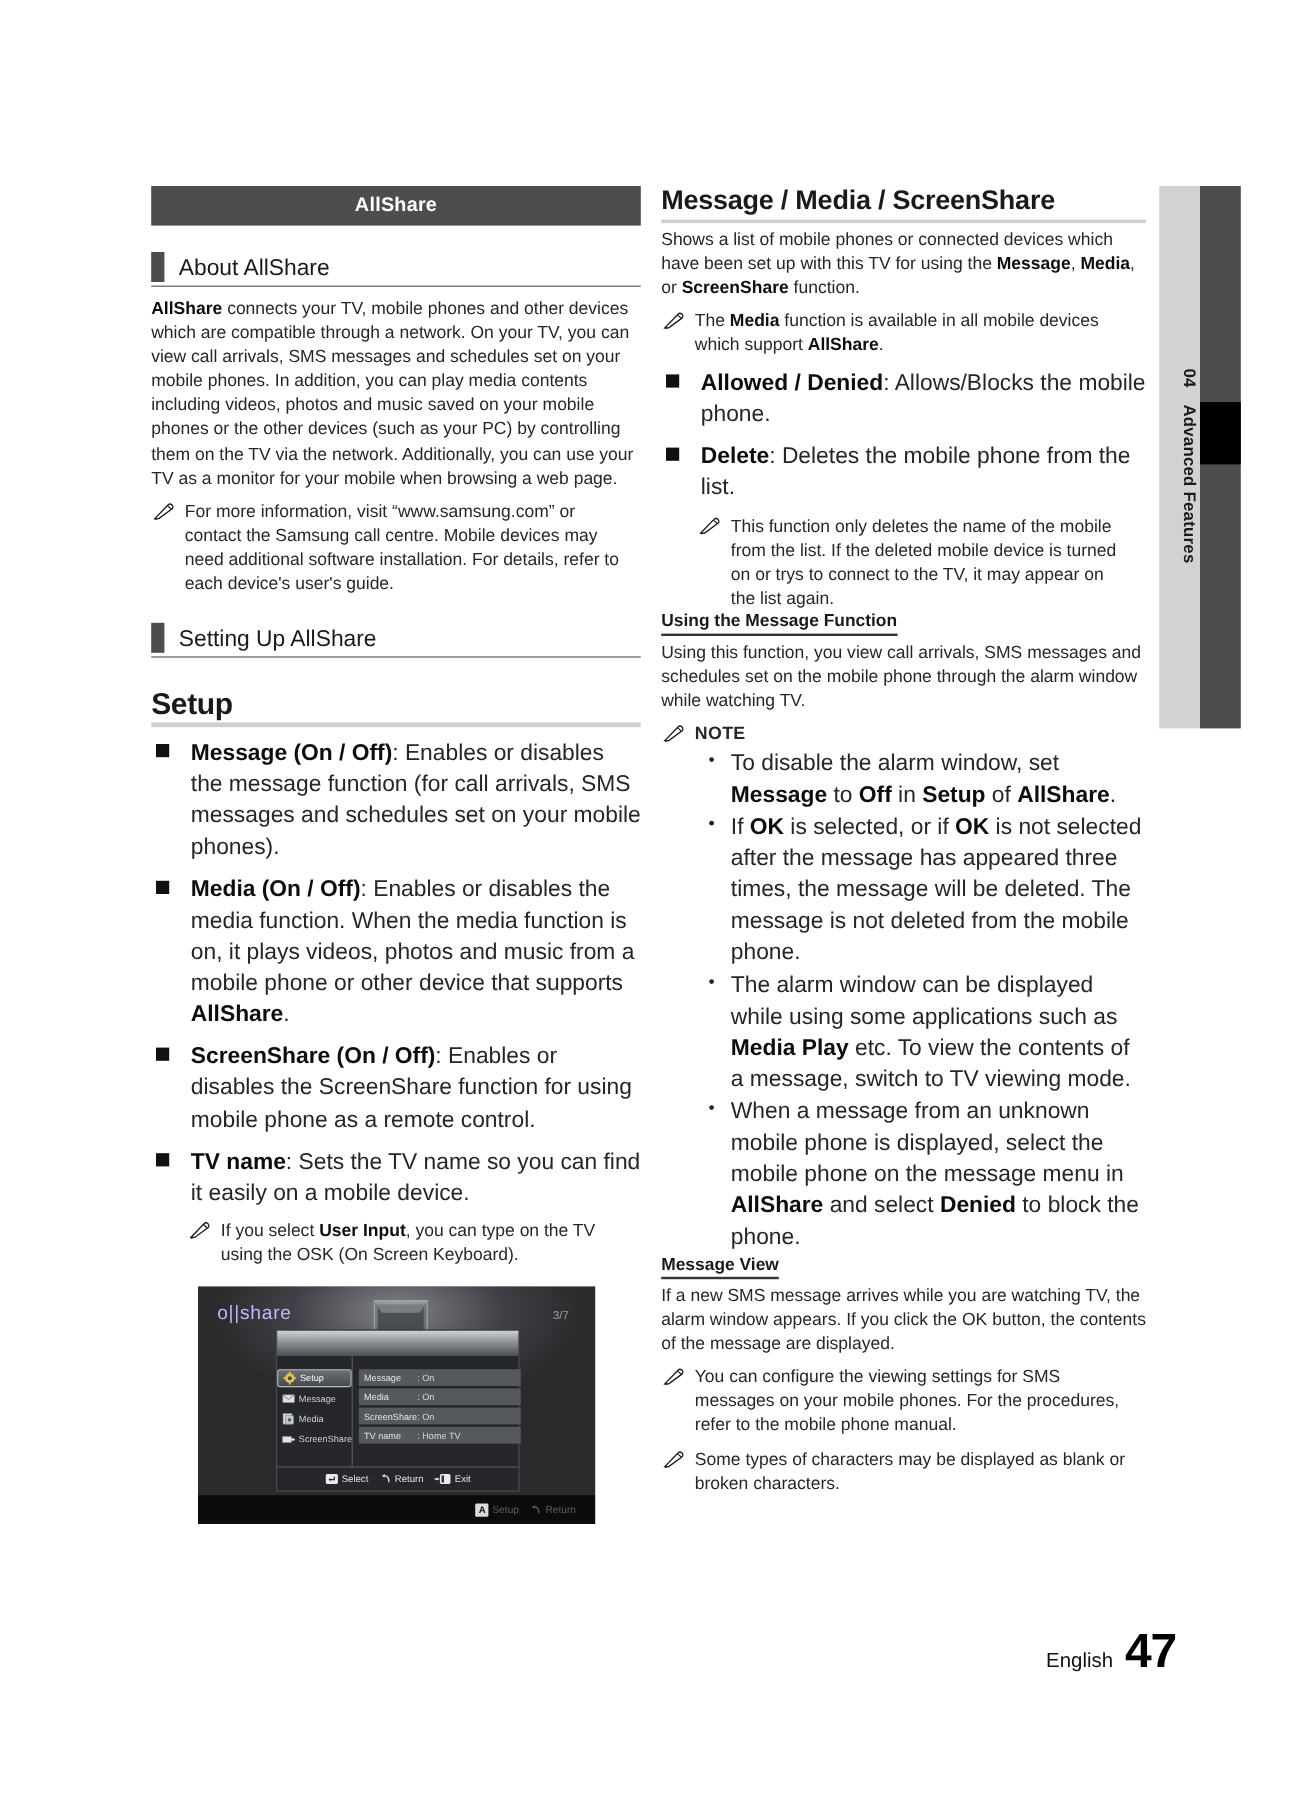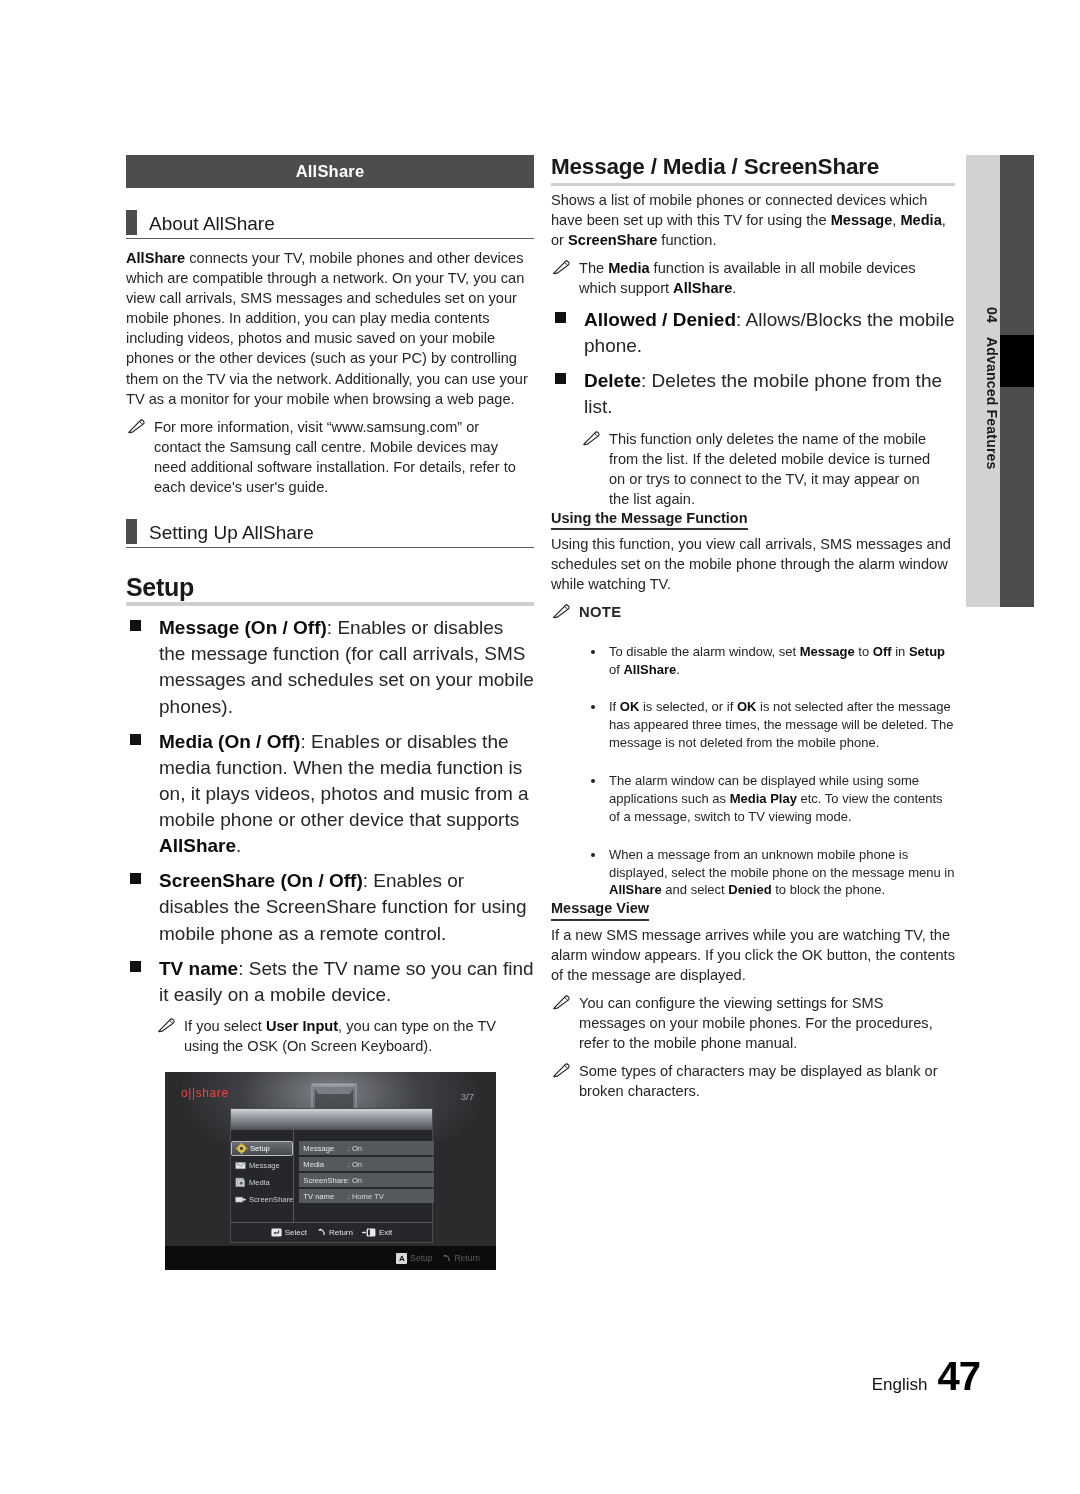--- a/index.html
+++ b/index.html
@@ -149,23 +149,23 @@
     left: 4px;
     top: 5px;
     width: 11px;
     height: 11px;
     background: #111;
   }
 
   
   .dot {
     position: relative;
-    font-size: 13px;
+    font-size: 19px;
     line-height: 1.375;
-    margin: 20px 0 0 0;
+    margin: 1px 0 0 0;
     padding-left: 58px;
     color: #262626;
   }
   .dot .dotmark {
     position: absolute;
     left: 40px;
     top: 7px;
     width: 4px;
     height: 4px;
     border-radius: 50%;
@@ -270,22 +270,22 @@
     position: absolute;
     left: 141px;
     top: 10px;
     width: 56px;
     height: 38px;
   }
   .tvshot .logo {
     position: absolute;
     left: 16px;
     top: 14px;
-    font-size: 12px;
-    color: #ef4444;
+    font-size: 16px;
+    color: #c4b5fd;
     letter-spacing: .6px;
   }
   .tvshot .pageind {
     position: absolute;
     right: 22px;
     top: 19px;
     font-size: 9.5px;
     color: #9aa0a6;
   }
 

